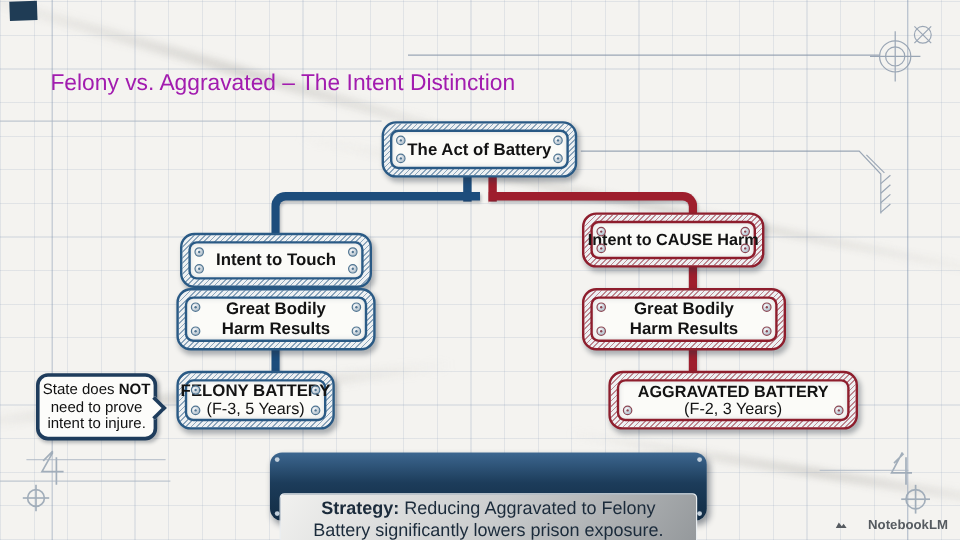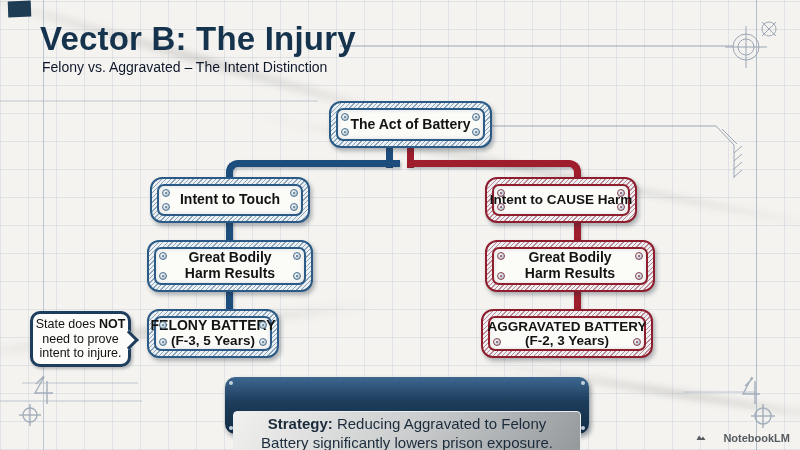--- a/index.html
+++ b/index.html
@@ -16,21 +16,21 @@
     background-image:
       repeating-linear-gradient(90deg,rgba(128,148,178,.17) 0 1px,transparent 1px 28px),
       repeating-linear-gradient(0deg,rgba(128,148,178,.17) 0 1px,transparent 1px 28px);}
   .accent-v{position:absolute;top:0;bottom:0;width:1px;background:rgba(125,145,172,.45);}
   .decor-svg{position:absolute;left:0;top:0;}
 
   .corner-swatch{position:absolute;left:8px;top:1px;width:23px;height:16px;background:#1f3c55;transform:rotate(-2deg);}
 
   
   .title{position:absolute;left:40px;top:20px;font-size:33px;font-weight:700;color:#16334d;letter-spacing:.2px;}
-  .subtitle{position:absolute;left:42px;top:59px;font-size:14px;font-weight:400;color:#0f172a;}
+  .subtitle{position:absolute;left:42px;top:59px;font-size:19px;font-weight:400;color:#a21caf;}
 
   
   .stub{position:absolute;width:7px;height:22px;top:146px;z-index:1;}
   .stub-blue{left:386px;background:#1d4d7c;}
   .stub-red{left:407px;background:#9e1e2d;}
   .elbow{position:absolute;top:160px;height:162px;width:167px;z-index:1;
          filter:drop-shadow(1.5px 2px 1.5px rgba(30,40,55,.3));}
   .elbow-blue{left:226px;border-left:7px solid #1d4d7c;border-top:7px solid #1d4d7c;border-top-left-radius:12px;}
   .elbow-red{left:407px;border-right:7px solid #9e1e2d;border-top:7px solid #9e1e2d;border-top-right-radius:12px;}
 
@@ -40,34 +40,34 @@
     background-image:repeating-linear-gradient(135deg,var(--hc) 0 1px,transparent 1px 3.2px);
     box-shadow:2px 3px 4px rgba(35,45,60,.35);box-sizing:border-box;}
   .plate__inner{position:relative;width:100%;height:100%;background:#fbfbf8;border:2px solid var(--c);
     border-radius:7px;display:flex;flex-direction:column;align-items:center;justify-content:center;
     text-align:center;color:#131313;box-sizing:border-box;
     box-shadow:inset 0 0 4px rgba(60,80,100,.18);}
   .plate-blue{--c:#2a5a85;--hc:rgba(42,90,133,.5);--sc:#4e7390;}
   .plate-red{--c:#8e1e2d;--hc:rgba(142,30,45,.5);--sc:#8a4552;}
   .lbl{font-weight:700;font-size:14px;line-height:1.12;white-space:nowrap;}
   .lbl-sm{font-size:13.5px;}
-  .sub-lbl{font-weight:700;font-size:13.5px;line-height:1.1;white-space:nowrap;}
+  .sub-lbl{font-weight:400;font-size:13.5px;line-height:1.1;white-space:nowrap;}
   .screw{position:absolute;width:8px;height:8px;border-radius:50%;border:1px solid var(--sc);
     background:radial-gradient(circle at 35% 35%,#ffffff,#c6d1da 55%,#93a9ba);box-sizing:border-box;}
   .screw::after{content:"";position:absolute;left:2px;top:2px;width:2px;height:2px;border-radius:50%;background:var(--sc);}
   .s-tl{left:3px;top:3px;} .s-tr{right:3px;top:3px;} .s-bl{left:3px;bottom:3px;} .s-br{right:3px;bottom:3px;}
 
   
-  .n-root{left:318px;top:101px;width:163px;height:47px;margin-left:11px;}
-  .n-l-intent{left:150px;top:177px;width:160px;height:46px;}
+  .n-root{left:318px;top:101px;width:163px;height:47px;}
+  .n-l-intent{left:150px;top:194px;width:160px;height:46px;}
   .n-l-harm{left:147px;top:240px;width:166px;height:52px;}
   .n-l-result{left:147px;top:309px;width:132px;height:49px;}
   .n-r-intent{left:485px;top:177px;width:152px;height:46px;}
   .n-r-harm{left:485px;top:240px;width:170px;height:52px;}
-  .n-r-result{left:481px;top:309px;width:172px;height:49px;}
+  .n-r-result{left:507px;top:309px;width:208px;height:49px;}
 
   
   .callout{position:absolute;z-index:3;background:#fcfcfa;border-radius:10px;display:flex;align-items:center;
     justify-content:center;text-align:center;font-size:12.5px;line-height:1.16;color:#111;
     box-shadow:1.5px 2px 3px rgba(35,45,60,.3);box-sizing:border-box;}
   .callout-left{left:30px;top:311px;width:101px;height:56px;border:3px solid #1e3c5c;padding:2px;}
   .callout-left::after{content:"";position:absolute;right:-8px;top:19px;width:11px;height:11px;background:#fcfcfa;
     border-top:3px solid #1e3c5c;border-right:3px solid #1e3c5c;transform:rotate(45deg);}
   .callout-right{left:663px;top:315px;width:112px;height:42px;border:3px solid #8e1e2d;padding:2px;}
   .callout-right::before{content:"";position:absolute;left:-8px;top:12px;width:11px;height:11px;background:#fcfcfa;
@@ -145,21 +145,20 @@
     <g stroke="#a9b4c2" stroke-width="1" opacity="0.7">
       <line x1="0" y1="401" x2="142" y2="401"></line>
       <line x1="22" y1="383" x2="138" y2="383"></line>
       <line x1="683" y1="392" x2="757" y2="392"></line>
       <line x1="0" y1="101" x2="318" y2="101"></line>
     </g>
   </svg>
 
   <div class="corner-swatch"></div>
 
-  <div class="title">Vector B: The Injury</div>
   <div class="subtitle">Felony vs. Aggravated – The Intent Distinction</div>
 
   <div class="stub stub-blue"></div>
   <div class="stub stub-red"></div>
   <div class="elbow elbow-blue"></div>
   <div class="elbow elbow-red"></div>
 
   <div class="plate plate-blue n-root">
     <div class="plate__inner">
       <span class="screw s-tl"></span>

